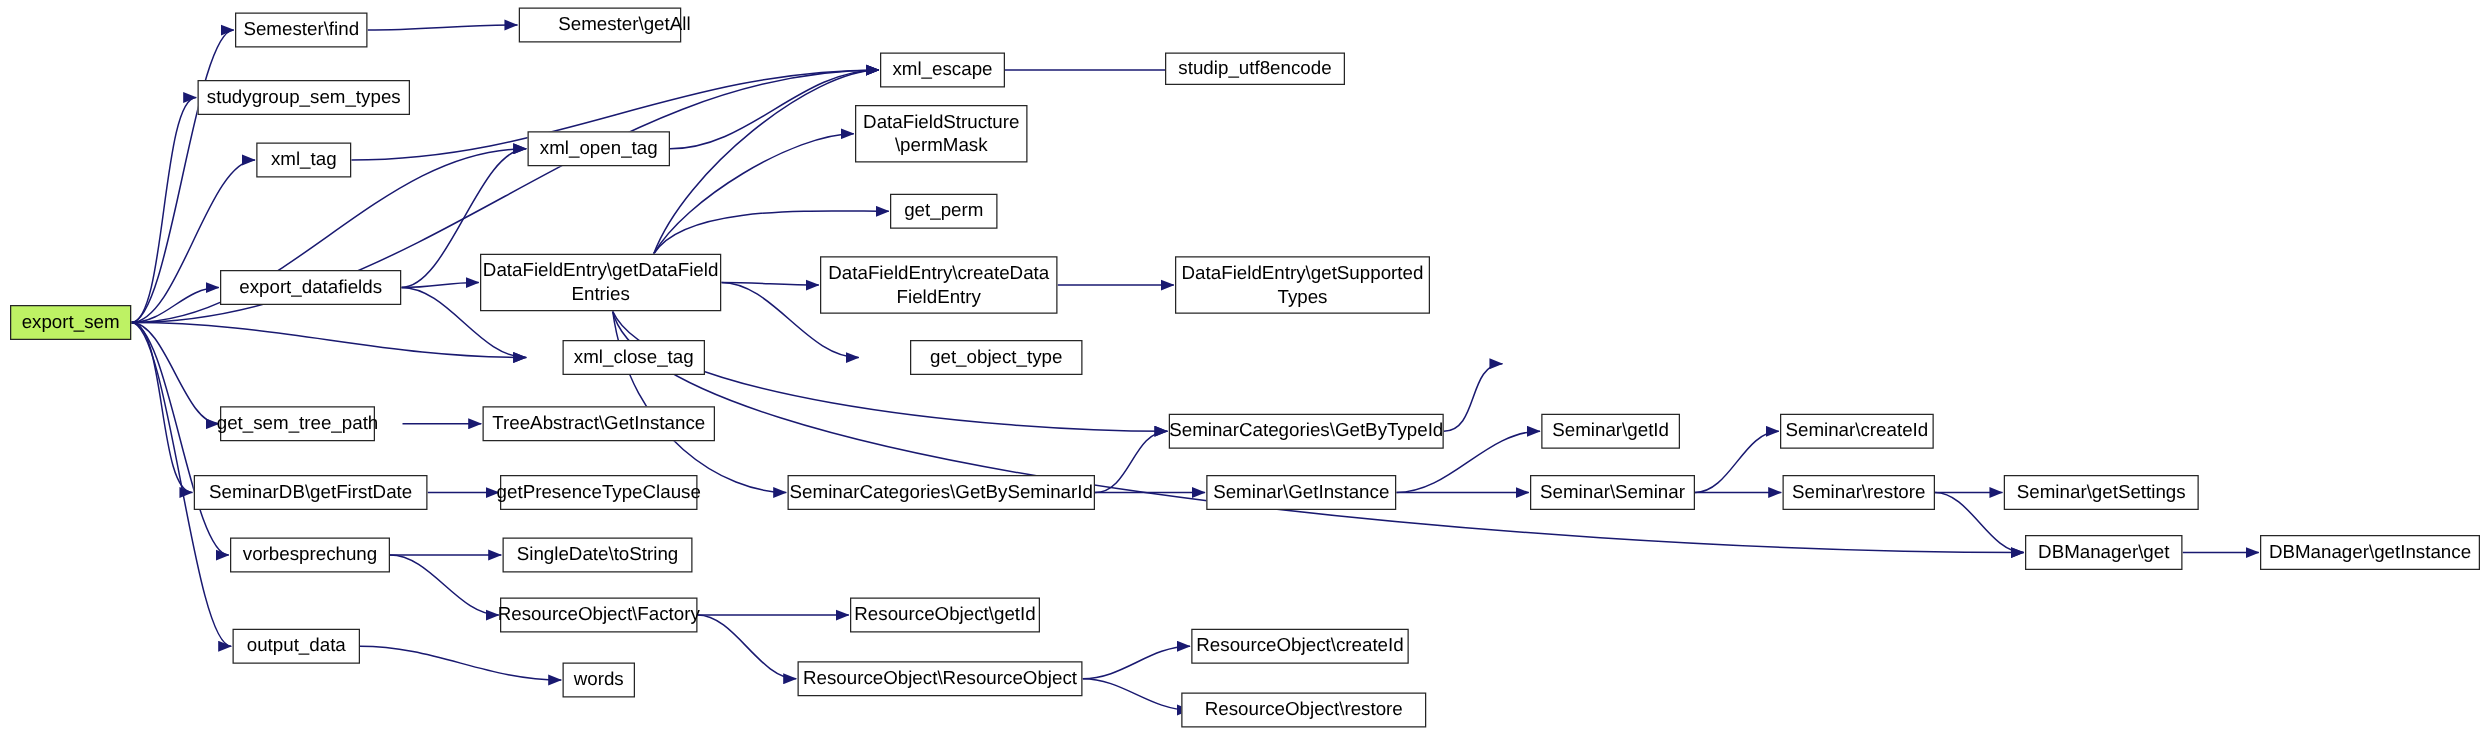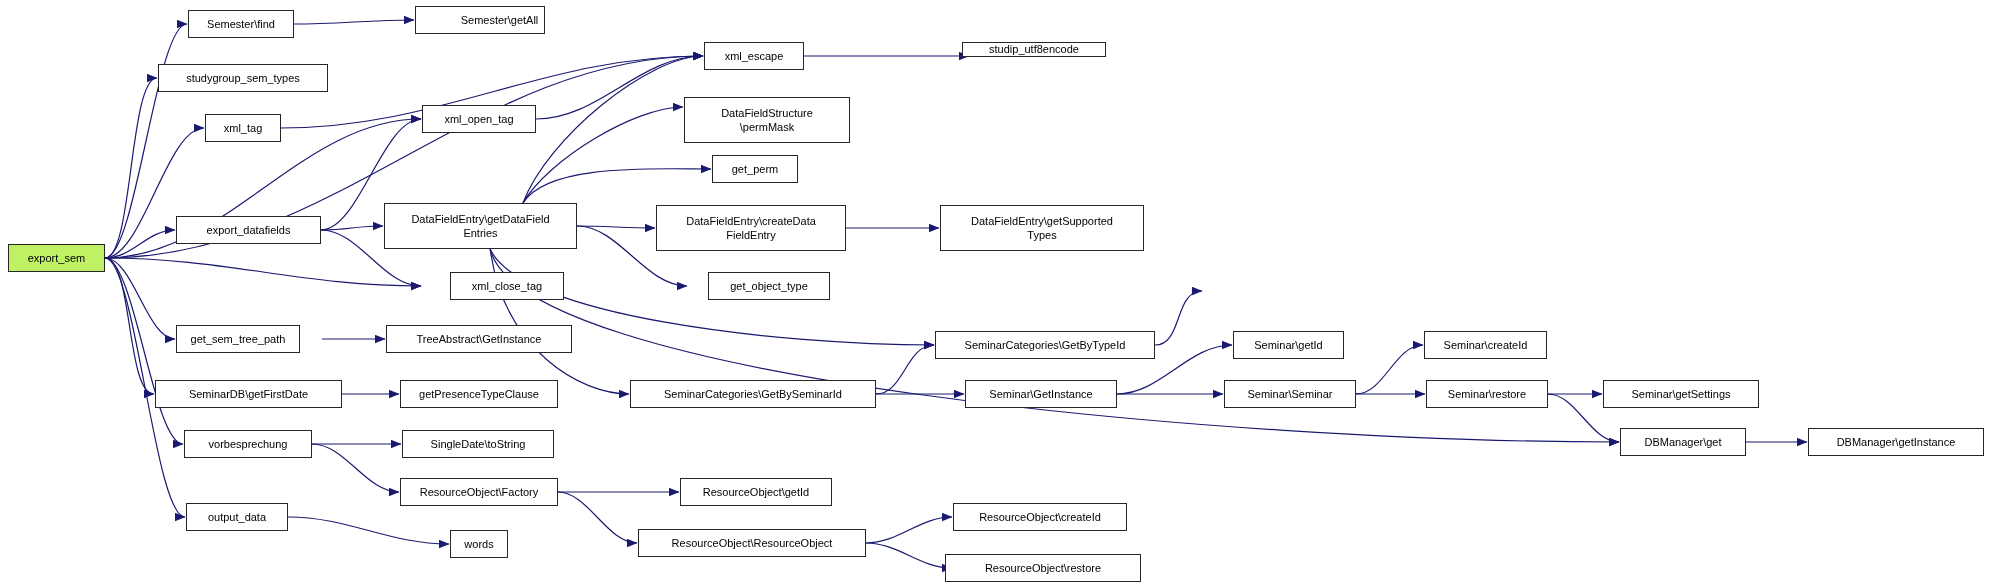--- a/index.html
+++ b/index.html
@@ -14,21 +14,21 @@
   .node{
     position:absolute;
     box-sizing:border-box;
     border:1px solid #262626;
     background:#ffffff;
     color:#000000;
     display:flex;
     align-items:center;
     justify-content:center;
     text-align:center;
-    font-size:11px;
+    font-size:15px;
     line-height:1.3;
     white-space:pre-line;
     cursor:pointer;
     z-index:2;
   }
   .node.root{
     background:#bef264;
     cursor:default;
   }
 </style>
@@ -89,33 +89,33 @@
       <path d="M 1548 394 C 1576 394, 1591 442, 1619 442" class="edge" stroke="#191970" marker-end="url(#arrowhead)"></path>
       <path d="M 1746 442 C 1774 442, 1779 442, 1807 442" class="edge" stroke="#191970" marker-end="url(#arrowhead)"></path>
     </svg>
     <div class="node root" style="left: 8px; top: 244px; width: 97px; height: 28px;">export_sem</div>
     <div class="node" style="left: 188px; top: 10px; width: 106px; height: 28px;">Semester\find</div>
     <div class="node" style="left: 415px; top: 6px; width: 130px; height: 28px; padding-left: 39px;">Semester\getAll</div>
     <div class="node" style="left: 158px; top: 64px; width: 170px; height: 28px;">studygroup_sem_types</div>
     <div class="node" style="left: 205px; top: 114px; width: 76px; height: 28px;">xml_tag</div>
     <div class="node" style="left: 422px; top: 105px; width: 114px; height: 28px;">xml_open_tag</div>
     <div class="node" style="left: 704px; top: 42px; width: 100px; height: 28px;">xml_escape</div>
-    <div class="node" style="left: 962px; top: 42px; width: 144px; height: 15px;">studip_utf8encode</div>
-    <div class="node" style="left: 684px; top: 97px; width: 166px; height: 46px;">DataFieldStructure
+    <div class="node" style="left: 932px; top: 42px; width: 144px; height: 26px;">studip_utf8encode</div>
+    <div class="node" style="left: 684px; top: 84px; width: 138px; height: 46px;">DataFieldStructure
 \permMask</div>
     <div class="node" style="left: 712px; top: 155px; width: 86px; height: 28px;">get_perm</div>
     <div class="node" style="left: 176px; top: 216px; width: 145px; height: 28px;">export_datafields</div>
     <div class="node" style="left: 384px; top: 203px; width: 193px; height: 46px;">DataFieldEntry\getDataField
 Entries</div>
     <div class="node" style="left: 656px; top: 205px; width: 190px; height: 46px;">DataFieldEntry\createData
 FieldEntry</div>
     <div class="node" style="left: 940px; top: 205px; width: 204px; height: 46px;">DataFieldEntry\getSupported
 Types</div>
     <div class="node" style="left: 422px; top: 272px; width: 114px; height: 28px; margin-left: 28px;">xml_close_tag</div>
-    <div class="node" style="left: 708px; top: 272px; width: 122px; height: 28px;">get_object_type</div>
+    <div class="node" style="left: 728px; top: 272px; width: 138px; height: 28px;">get_object_type</div>
     <div class="node" style="left: 176px; top: 325px; width: 124px; height: 28px;">get_sem_tree_path</div>
     <div class="node" style="left: 386px; top: 325px; width: 186px; height: 28px;">TreeAbstract\GetInstance</div>
     <div class="node" style="left: 155px; top: 380px; width: 187px; height: 28px;">SeminarDB\getFirstDate</div>
     <div class="node" style="left: 400px; top: 380px; width: 158px; height: 28px;">getPresenceTypeClause</div>
     <div class="node" style="left: 184px; top: 430px; width: 128px; height: 28px;">vorbesprechung</div>
     <div class="node" style="left: 402px; top: 430px; width: 152px; height: 28px;">SingleDate\toString</div>
     <div class="node" style="left: 186px; top: 503px; width: 102px; height: 28px;">output_data</div>
     <div class="node" style="left: 450px; top: 530px; width: 58px; height: 28px;">words</div>
     <div class="node" style="left: 400px; top: 478px; width: 158px; height: 28px;">ResourceObject\Factory</div>
     <div class="node" style="left: 680px; top: 478px; width: 152px; height: 28px;">ResourceObject\getId</div>

